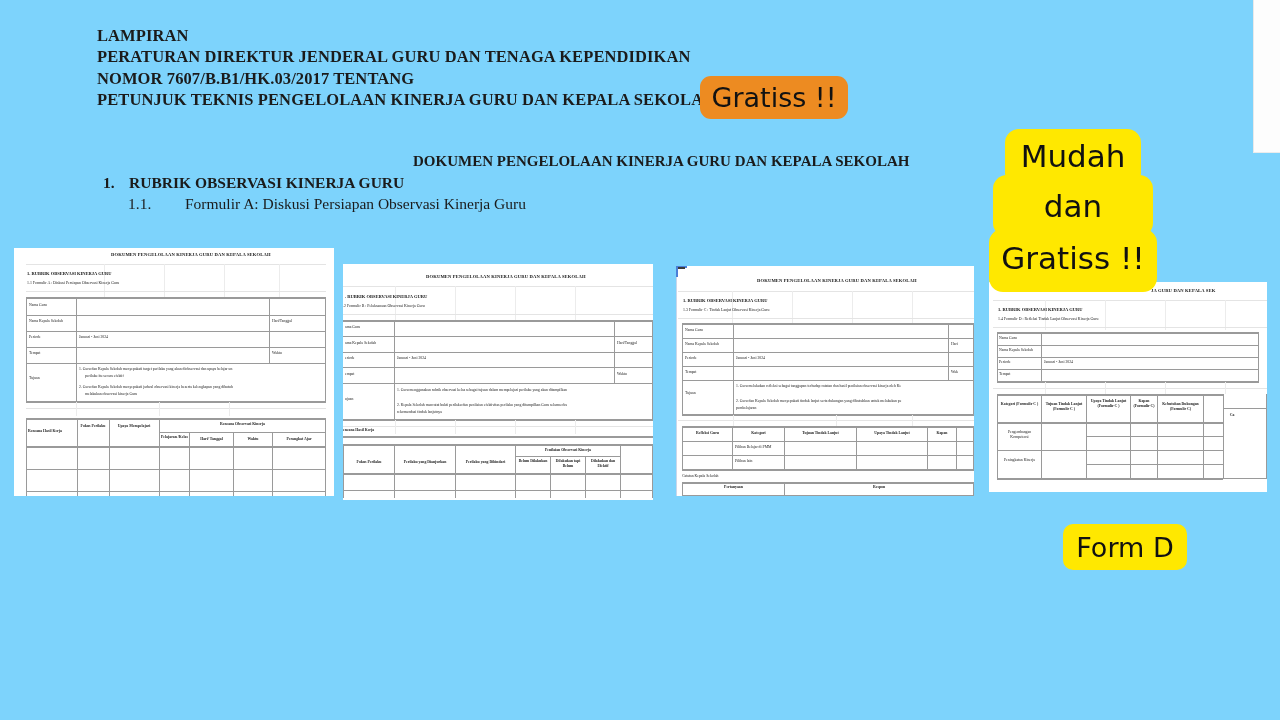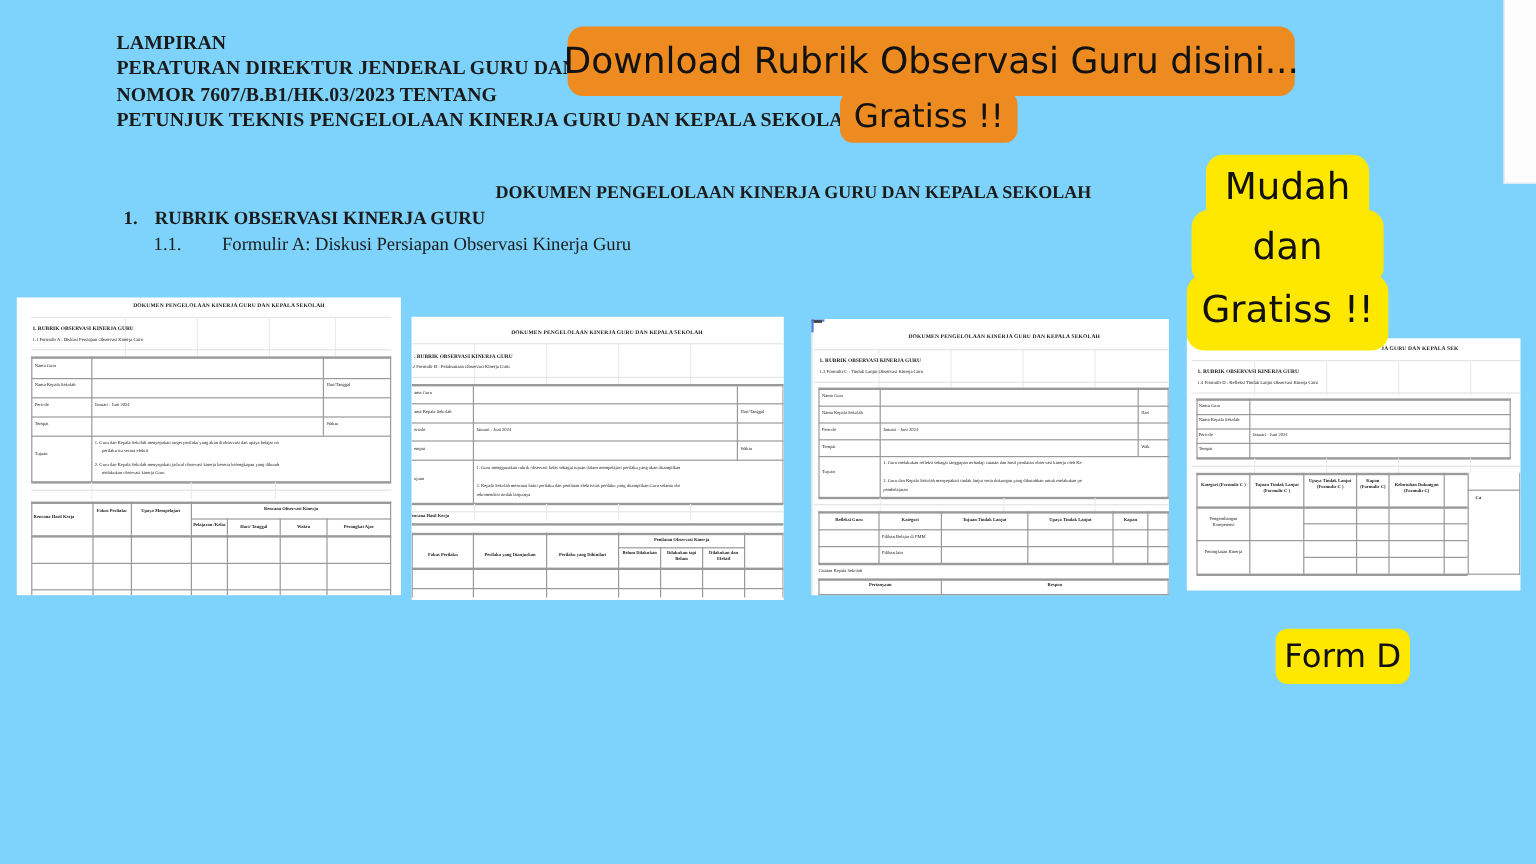--- a/index.html
+++ b/index.html
@@ -118,27 +118,24 @@
 </head>
 <body>
 
 <div id="stage">
 
   <div class="page-edge"></div>
 
   <div class="doc-header">
     <div>LAMPIRAN</div>
     <div>PERATURAN DIREKTUR JENDERAL GURU DAN TENAGA KEPENDIDIKAN</div>
-    <div>NOMOR 7607/B.B1/HK.03/2023 TENTANG</div>
+    <div>NOMOR 7607/B.B1/HK.03/2017 TENTANG</div>
     <div>PETUNJUK TEKNIS PENGELOLAAN KINERJA GURU DAN KEPALA SEKOLAH</div>
   </div>
 
-  <div class="promo-orange-1">
-    <span>Download Rubrik Observasi Guru disini...</span>
-  </div>
   <div class="promo-orange-2">
     <span>Gratiss !!</span>
   </div>
 
   <div class="promo-yellow">
     <div class="blob py-a"></div>
     <div class="blob py-b"></div>
     <div class="blob py-c"></div>
     <div class="ln py-l2">dan</div>
     <div class="ln py-l1">Mudah</div>
@@ -411,17 +408,17 @@
 
     <div class="t-cell b c" style="left:10px;top:120px;width:41px;">Kategori (Formulir C )</div>
     <div class="t-cell b c" style="left:54px;top:120px;width:42px;">Tujuan Tindak Lanjut (Formulir C )</div>
     <div class="t-cell b c" style="left:99px;top:117px;width:41px;">Upaya Tindak Lanjut  (Formulir C )</div>
     <div class="t-cell b c" style="left:143px;top:117px;width:24px;">Kapan (Formulir C)</div>
     <div class="t-cell b c" style="left:170px;top:120px;width:43px;">Kebutuhan Dukungan (Formulir C)</div>
     <div class="t-cell b c" style="left:236px;top:131px;width:14px;">Ca</div>
     <div class="t-cell c" style="left:10px;top:148px;width:41px;">Pengembangan Kompetensi</div>
     <div class="t-cell c" style="left:10px;top:176px;width:41px;">Peningkatan Kinerja</div>
   </div>
-  <div class="form-pill" style="left:1063px;top:524px;width:112px;">
+  <div class="form-pill" style="left:1063px;top:524px;width:124px;">
     <span>Form D</span>
   </div>
 
 </div>
 
 </body></html>

